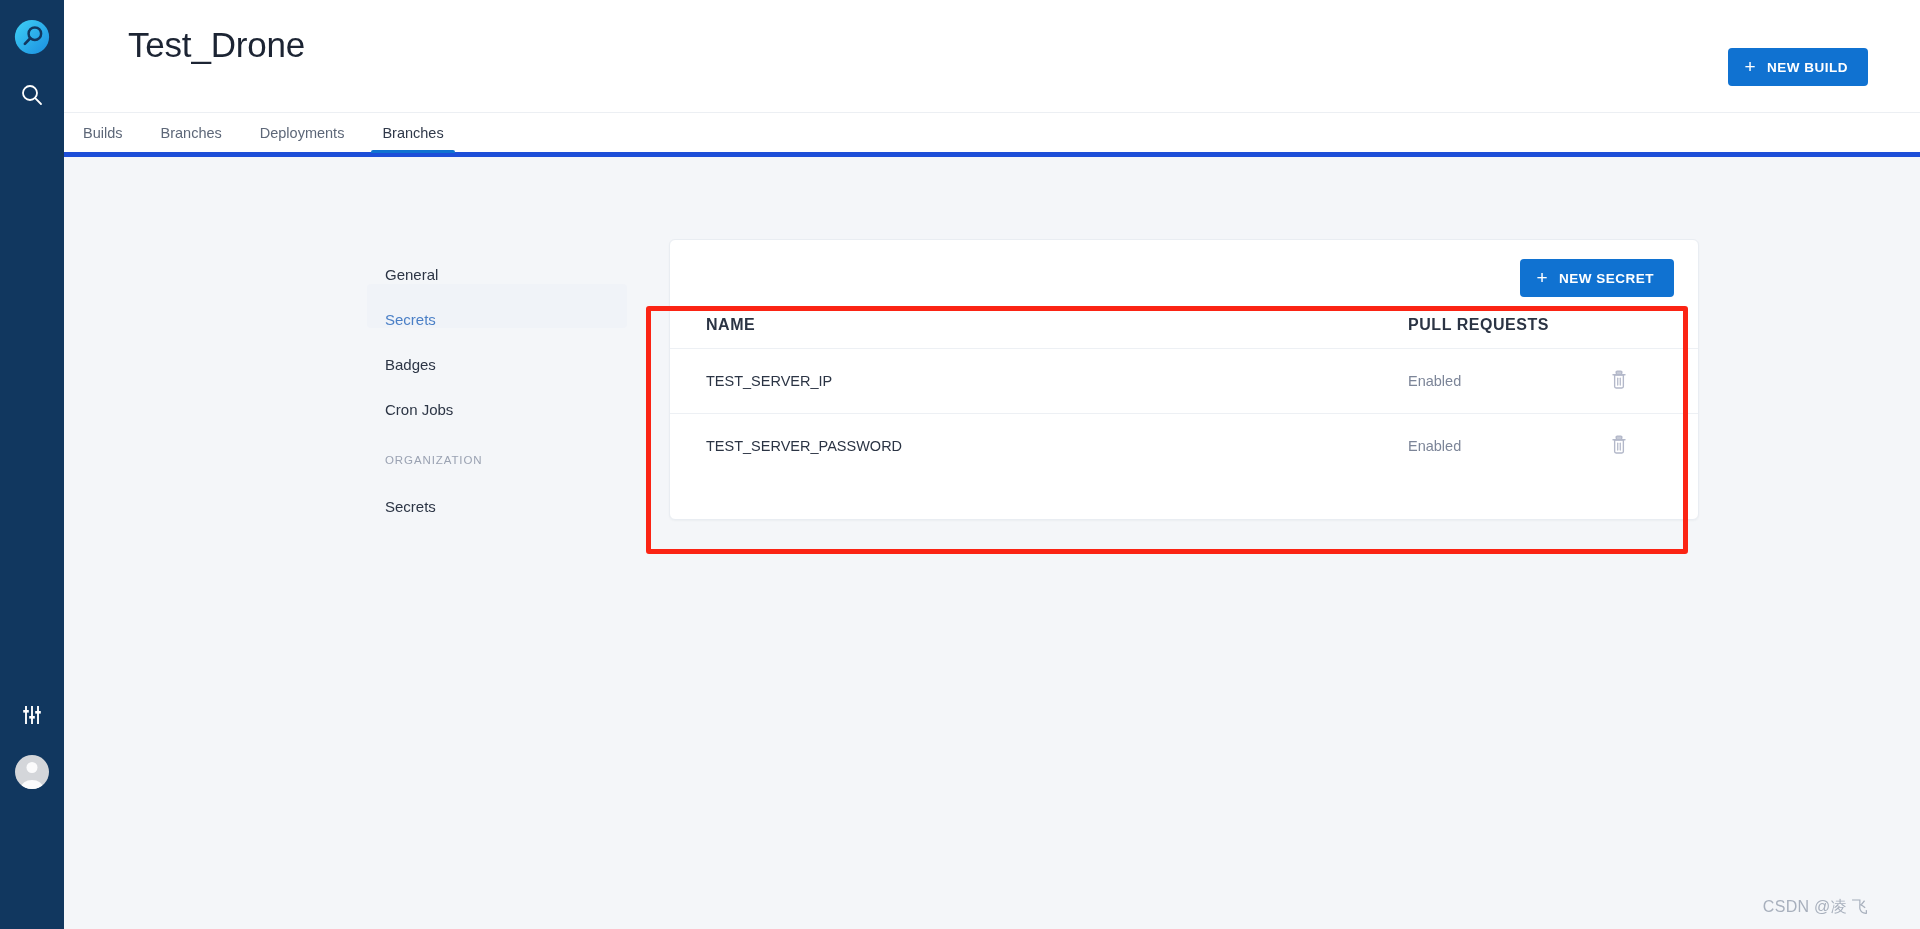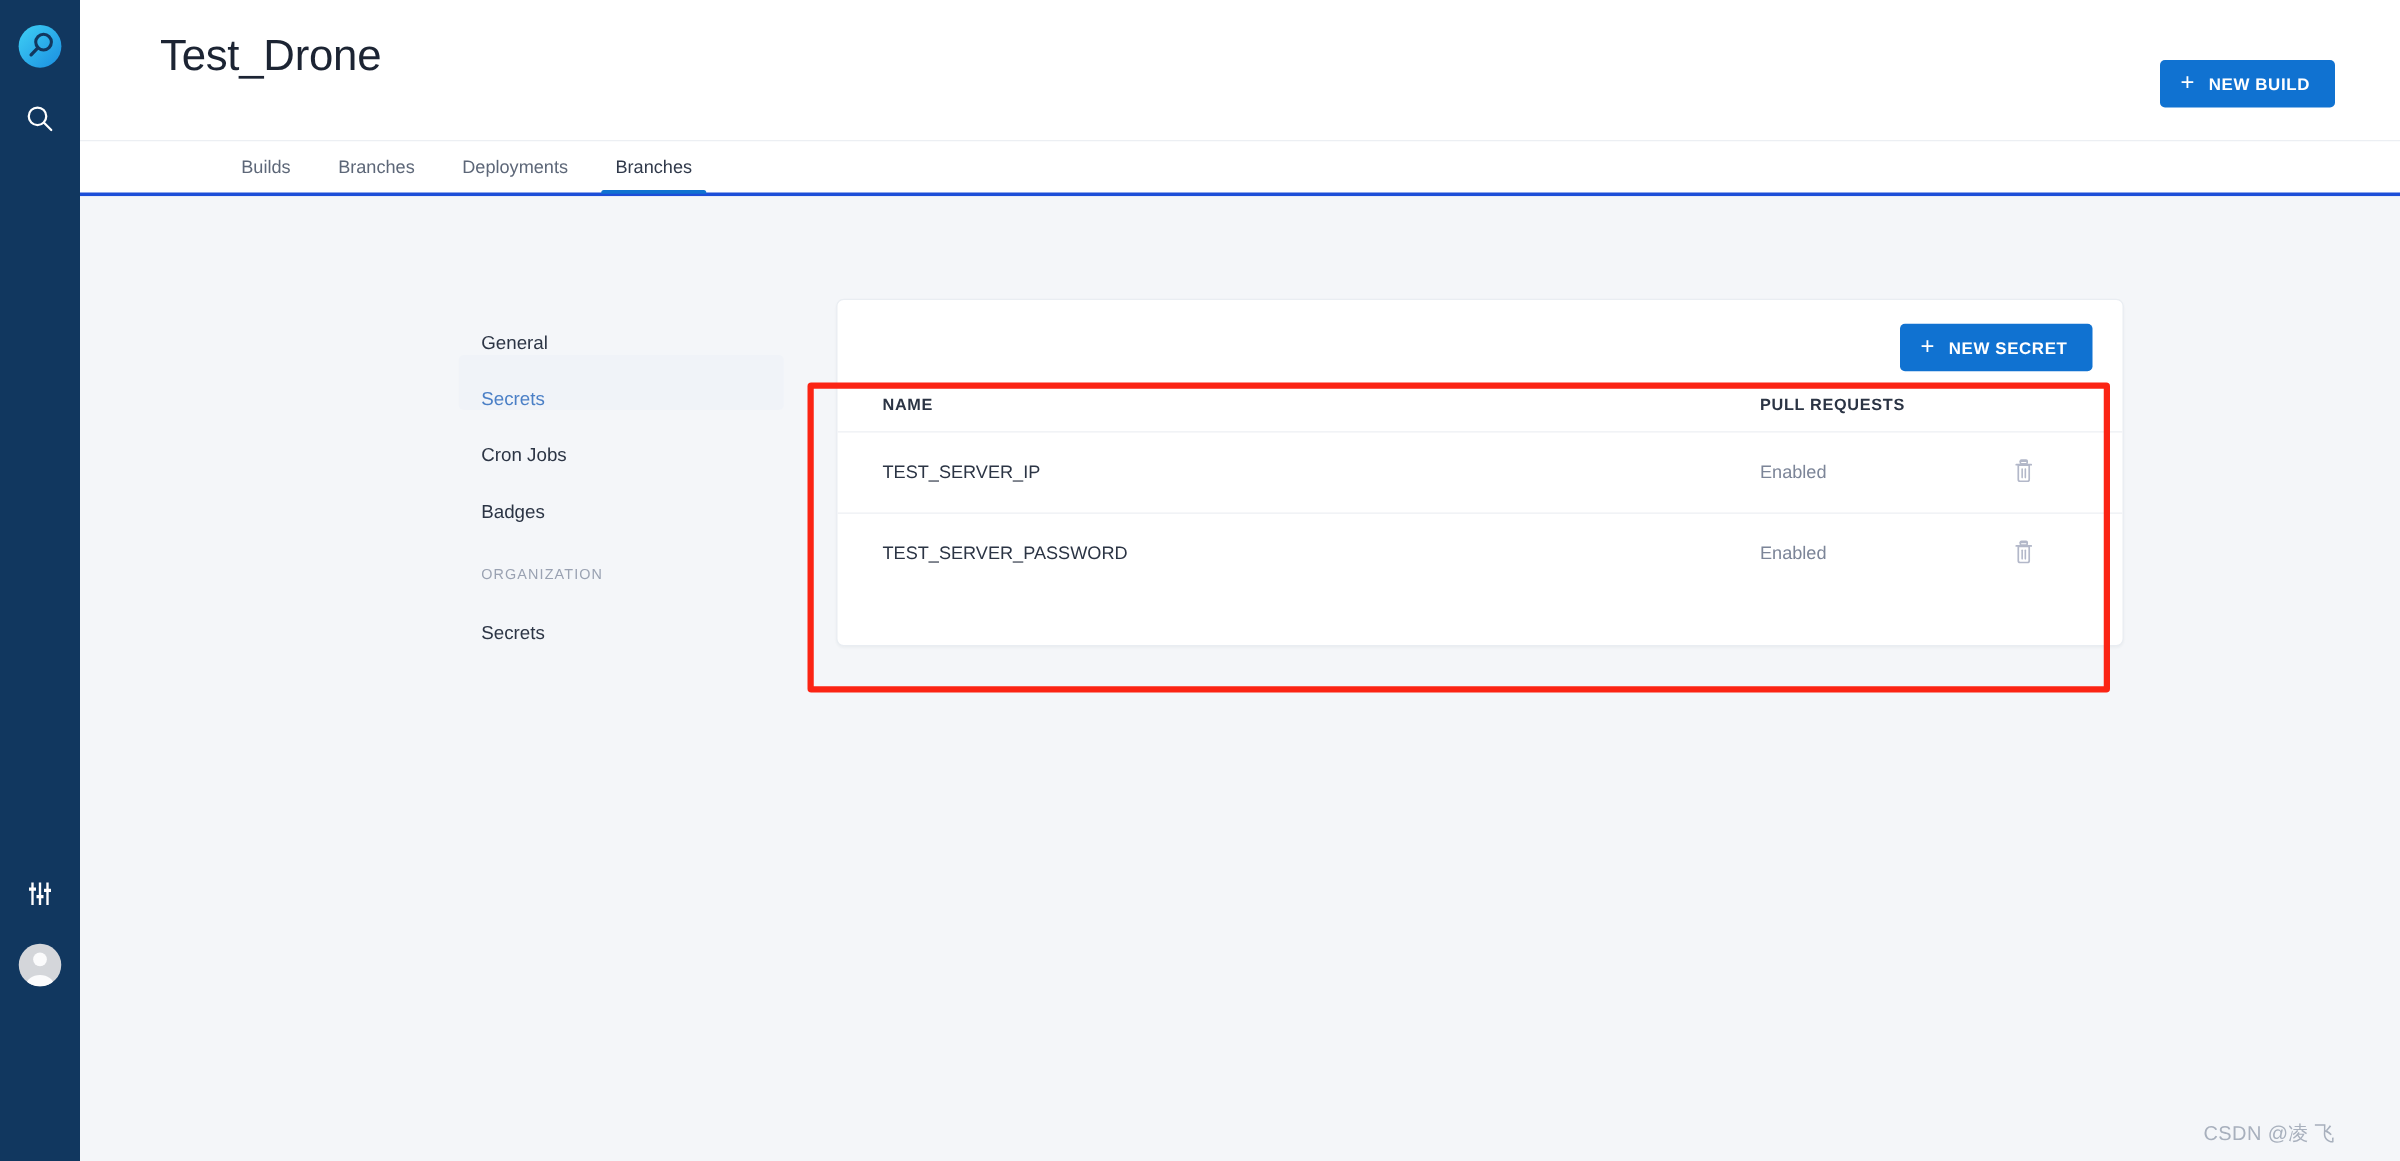--- a/index.html
+++ b/index.html
@@ -145,23 +145,22 @@
     font-size: 19px;
     font-weight: 400;
     line-height: 1;
     margin-top: -2px;
   }
 
   
   .tabbar {
     background: #ffffff;
     border-top: 1px solid #eceff3;
-    border-bottom: 3px solid #1d4ed8;
+    border-bottom: 5px solid #1d4ed8;
     height: 45px;
-    padding-left: 110px;
     display: flex;
     align-items: stretch;
     gap: 0;
     flex: 0 0 45px;
   }
   .tab {
     font-size: 14.5px;
     color: #5d6778;
     padding: 0 19px;
     display: flex;
@@ -260,21 +259,21 @@
     cursor: pointer;
     font-family: "Liberation Sans", sans-serif;
   }
 
   table.secrets {
     width: 100%;
     border-collapse: collapse;
     table-layout: fixed;
   }
   table.secrets th {
-    font-size: 13px;
+    font-size: 16px;
     font-weight: 700;
     letter-spacing: 0.55px;
     color: #2b3444;
     text-align: left;
     padding: 0 0 14px 0;
     border-bottom: 1px solid #edf0f4;
   }
   table.secrets th.col-name { padding-left: 36px; }
   table.secrets th.col-pr   { width: 200px; }
   table.secrets th.col-act  { width: 90px; }
@@ -392,24 +391,24 @@
     <div class="content">
 
       <div class="settings-nav">
         <div class="snav-item">
           <span>General</span>
         </div>
         <div class="snav-item active">
           <span>Secrets</span>
         </div>
         <div class="snav-item">
+          <span>Badges</span>
+        </div>
+        <div class="snav-item">
           <span>Cron Jobs</span>
-        </div>
-        <div class="snav-item">
-          <span>Badges</span>
         </div>
 
         <div class="snav-group-label">ORGANIZATION</div>
 
         <div class="snav-item">
           <span>Secrets</span>
         </div>
       </div>
 
       <div class="card-wrap">

